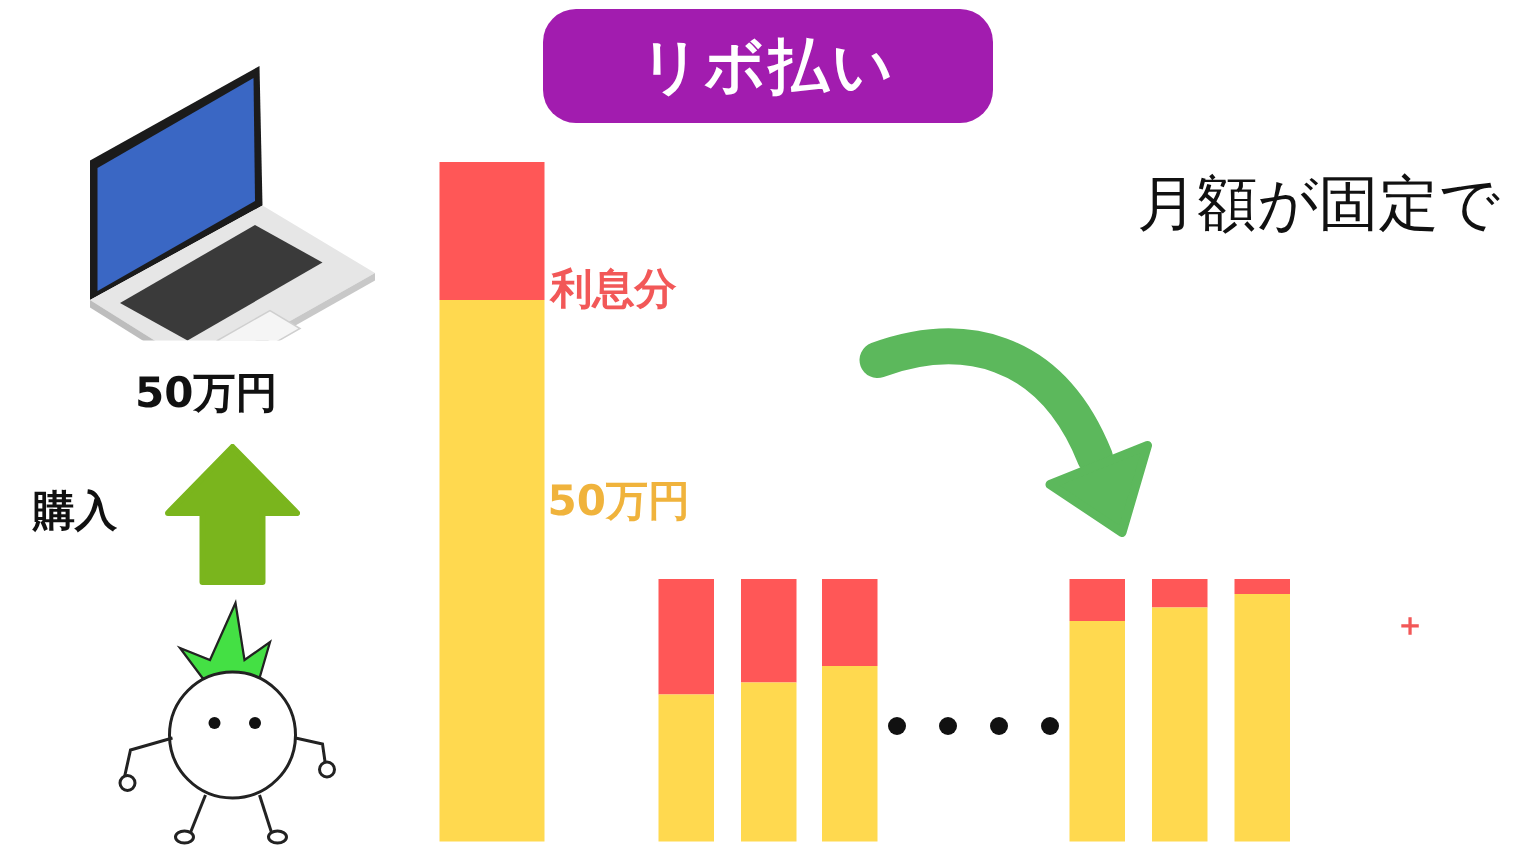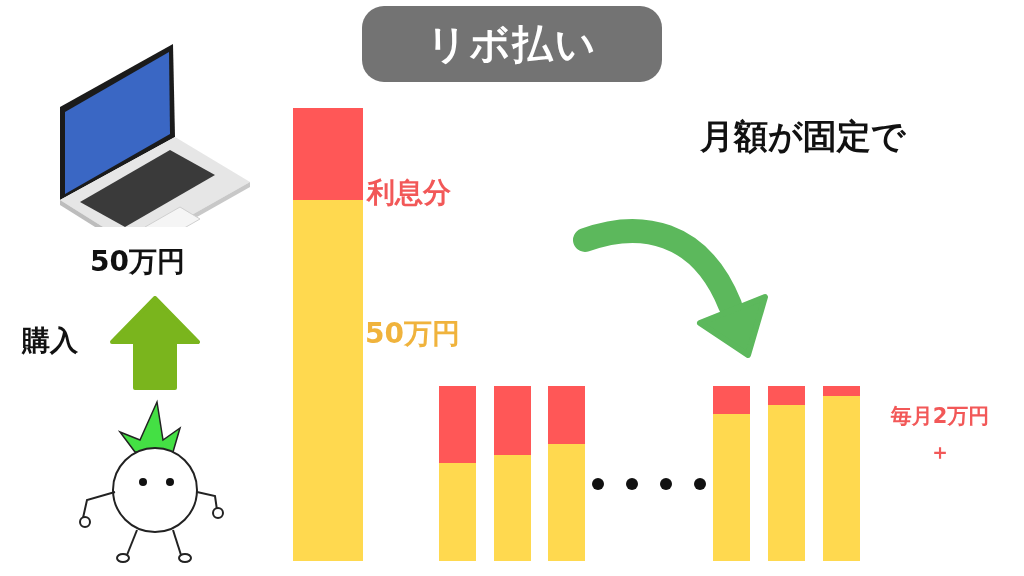--- a/index.html
+++ b/index.html
@@ -1,29 +1,29 @@
 <!DOCTYPE html>
 <html><head>
 <meta charset="utf-8">
 <style>
   html, body { margin:0; padding:0; }
   body { width:1024px; height:576px; background:#ffffff; position:relative; overflow:hidden;
          font-family:"DejaVu Sans","Liberation Sans",sans-serif; }
   .abs { position:absolute; }
-  .title-pill { left:362px; top:6px; width:300px; height:76px; background:#737373; border-radius:22px;
+  .title-pill { left:362px; top:6px; width:300px; height:76px; background:#a21caf; border-radius:22px;
                 display:flex; align-items:center; justify-content:center; color:#fff; font-weight:bold; font-size:40px; letter-spacing:2px; }
   .bold { font-weight:bold; }
   .bar { position:absolute; }
   .seg-red { position:absolute; left:0; right:0; top:0; background:#ff5757; }
   .seg-yellow { position:absolute; left:0; right:0; bottom:0; background:#ffd94f; }
   .dot { position:absolute; width:12px; height:12px; border-radius:50%; background:#111; }
   .red-text { color:#f25858; }
   .orange-text { color:#f0b33c; }
   .black-text { color:#111; }
-  .headline { left:700px; top:108px; width:300px; text-align:left; font-size:34px; line-height:56px; font-weight:bold; }
+  .headline { left:700px; top:108px; width:300px; text-align:right; font-size:40px; line-height:56px; font-weight:normal; }
   .monthly { left:858px; top:398px; width:164px; text-align:center; font-size:21px; line-height:36px; font-weight:bold; }
 </style>
 </head>
 <body>
 
 <div class="abs title-pill">
   <span>リボ払い</span>
 </div>
 
 <svg class="abs" style="left:55px;top:42px" width="200" height="185" viewBox="0 0 200 185">
@@ -100,15 +100,14 @@
 <svg class="abs" style="left:570px;top:205px" width="200" height="160" viewBox="0 0 200 160">
   <path d="M15,35 C70,15 130,25 160,100" fill="none" stroke="#5cb85c" stroke-width="24" stroke-linecap="round"></path>
   <polygon points="130,118 195,92 178,150" fill="#5cb85c" stroke="#5cb85c" stroke-linejoin="round" stroke-width="6"></polygon>
 </svg>
 
 <div class="abs headline black-text">
   <div>月額が固定で</div>
 </div>
 
 <div class="abs monthly red-text">
-  <div>毎月2万円</div>
   <div>＋</div>
 </div>
 
 </body></html>

